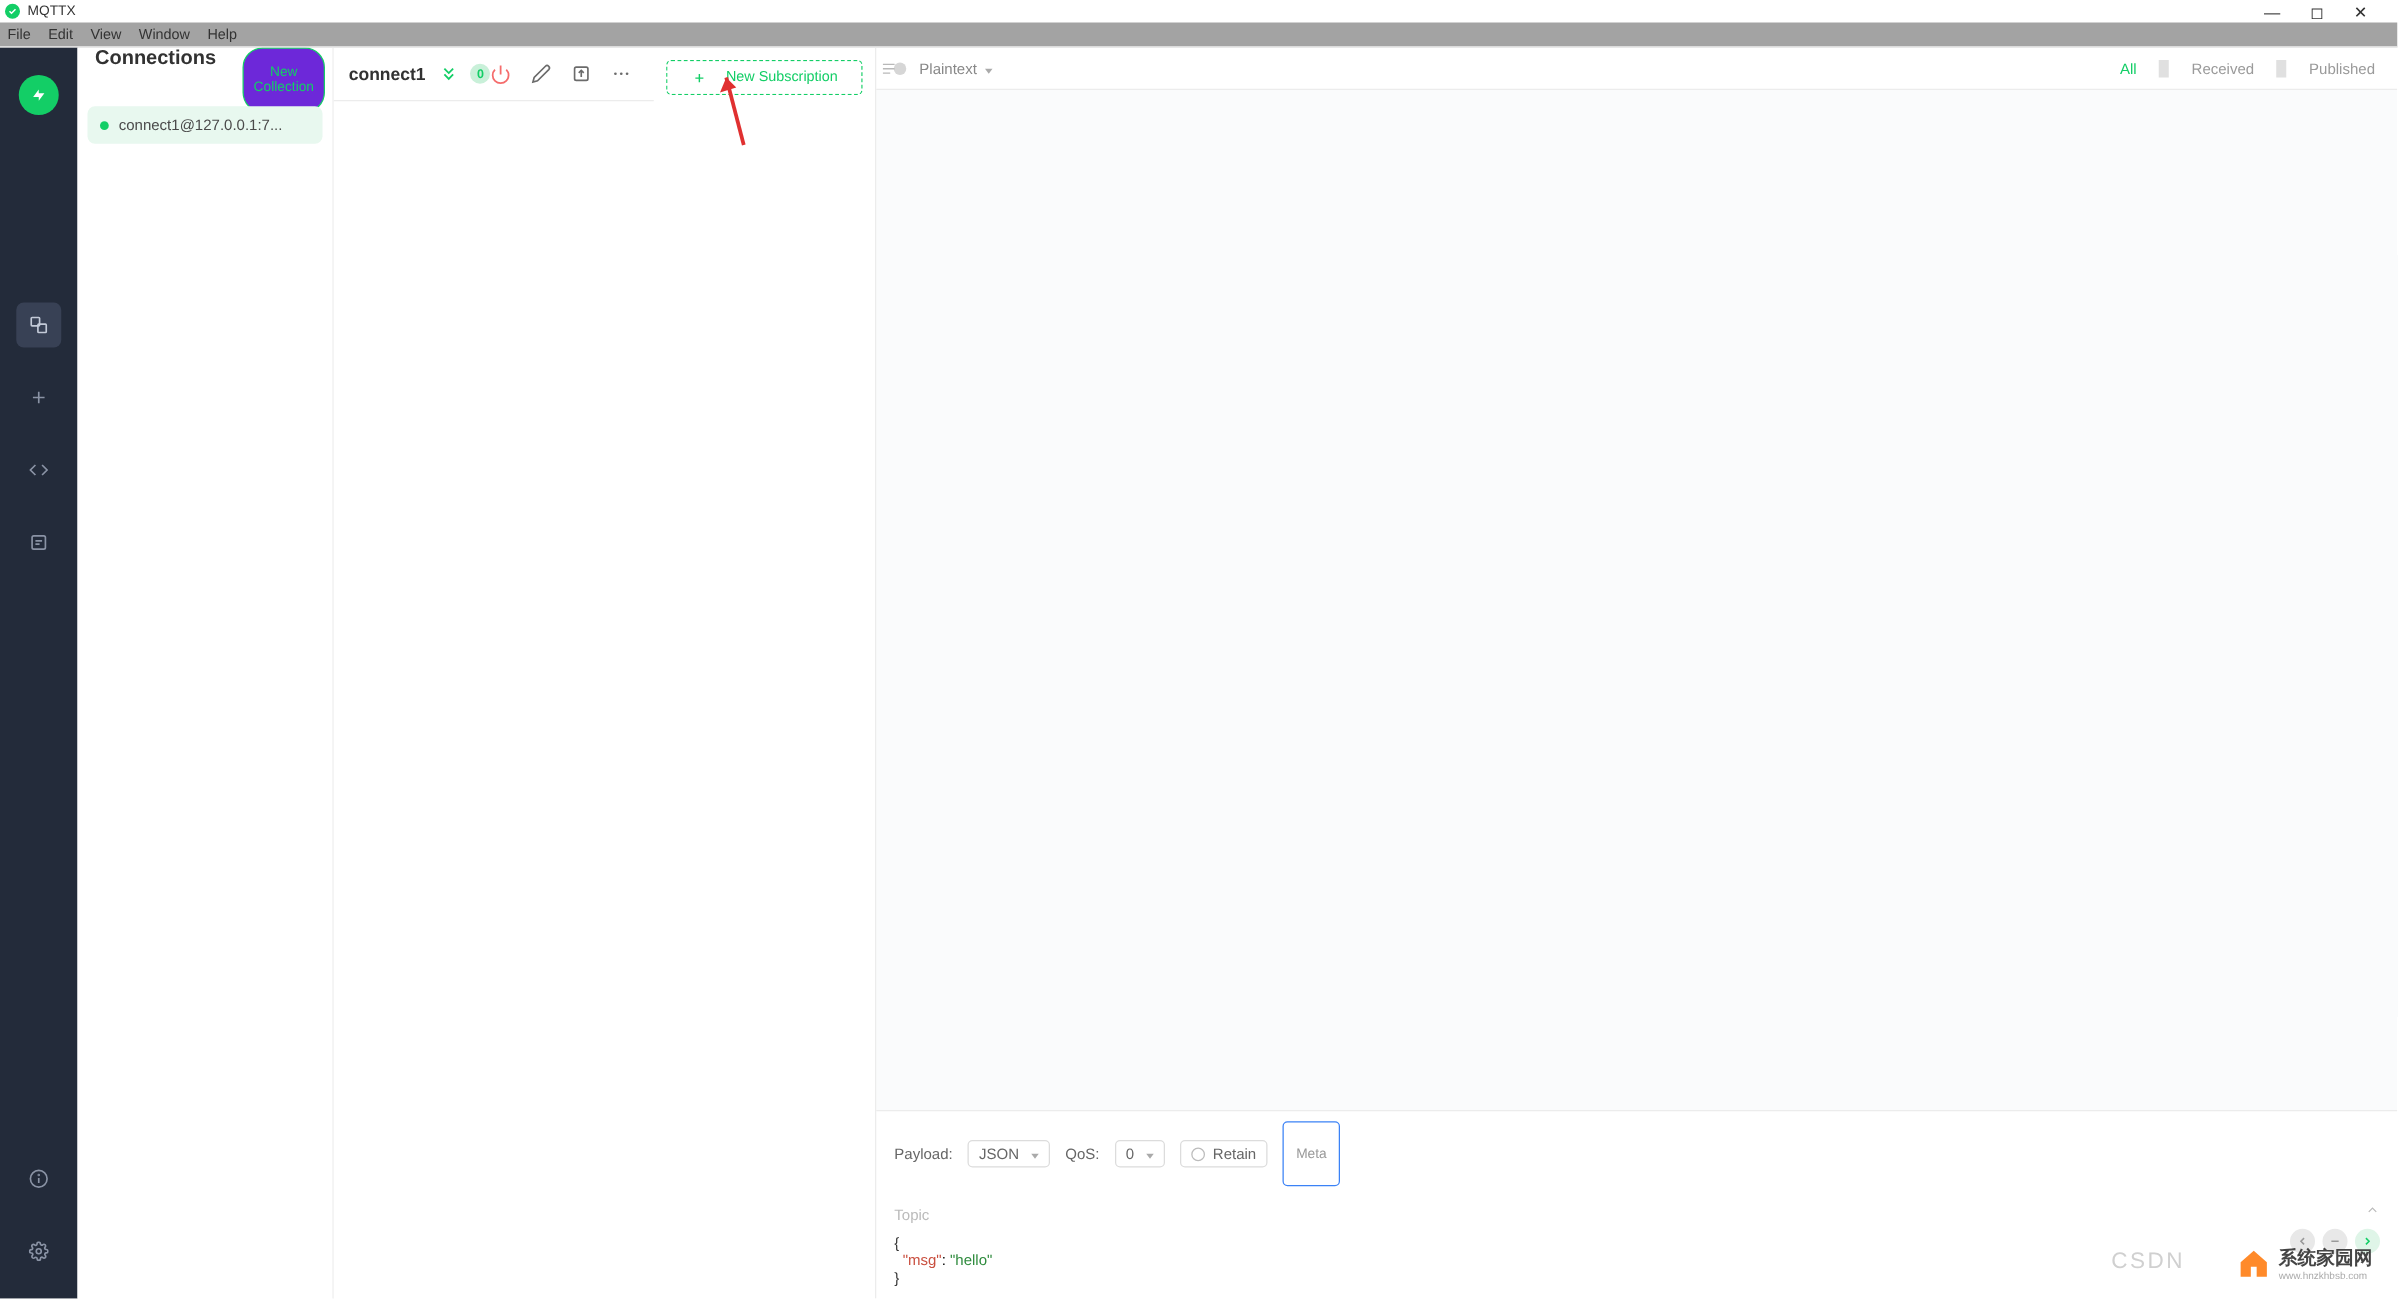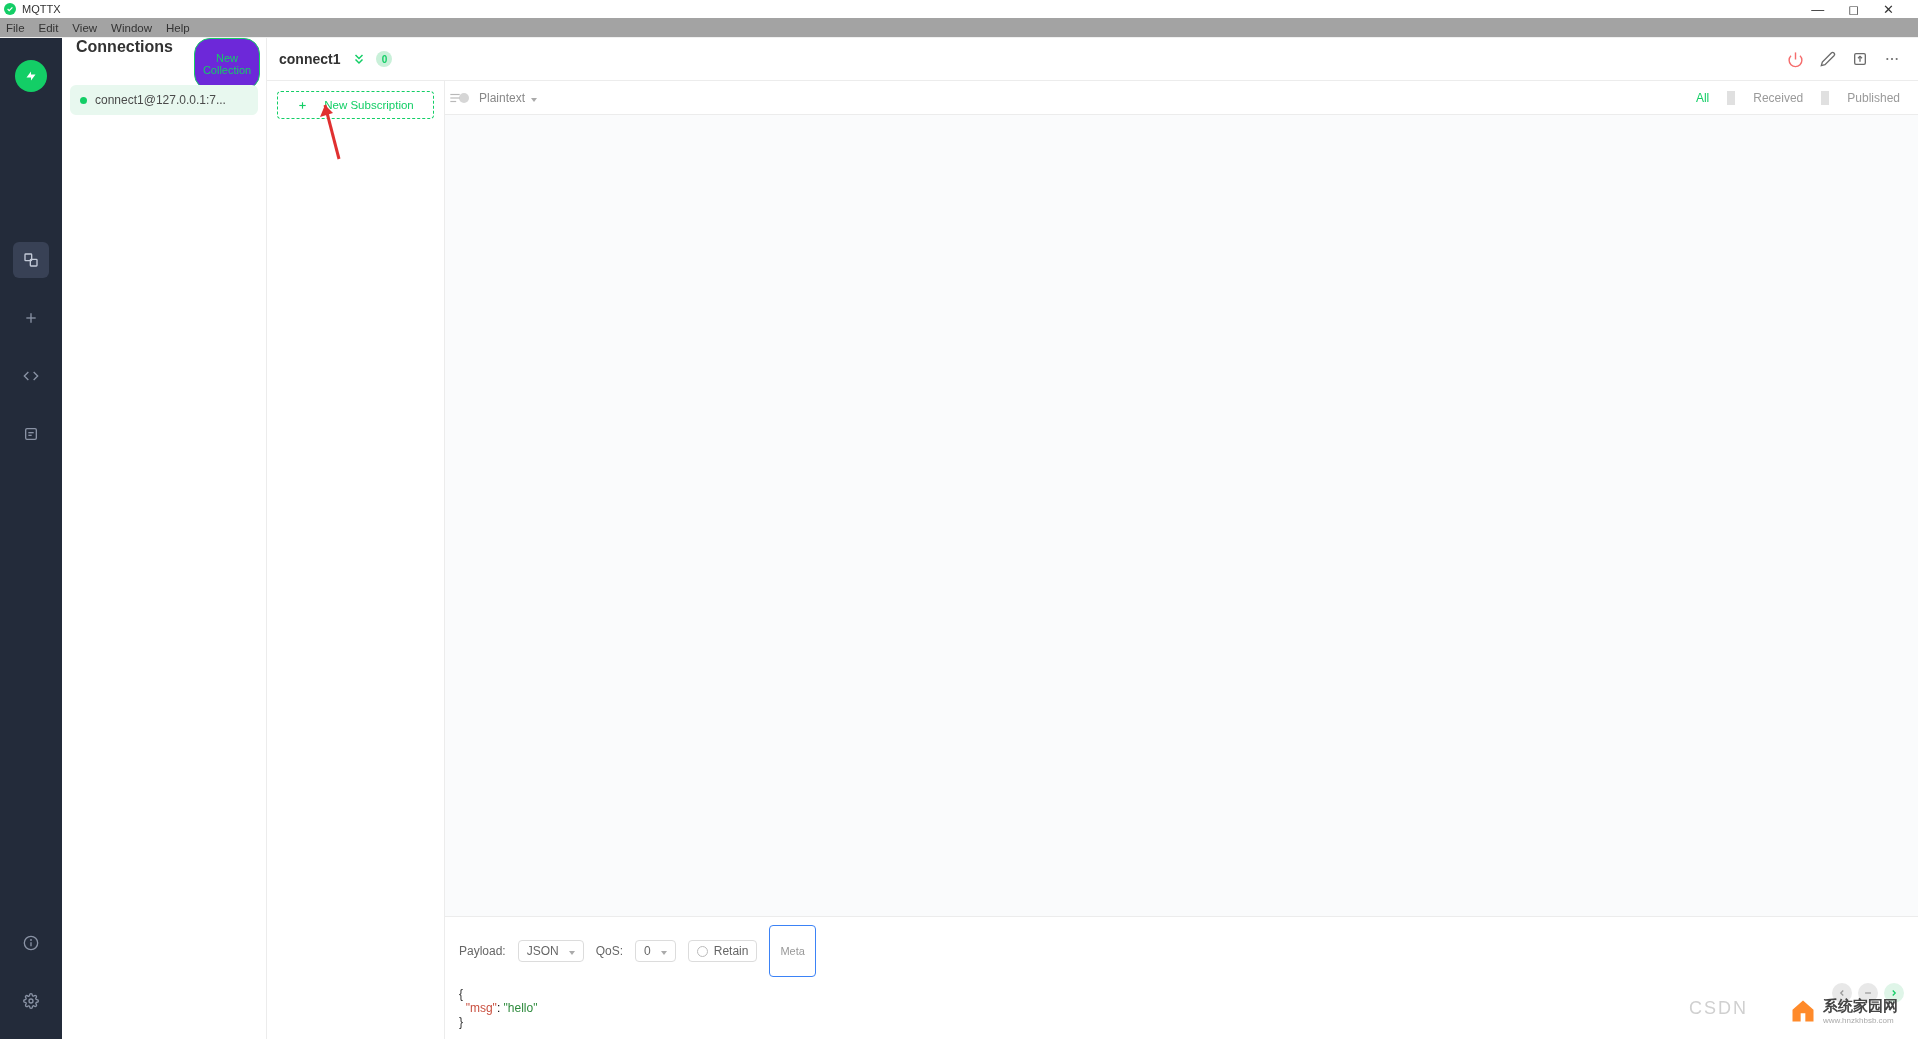--- a/index.html
+++ b/index.html
@@ -31,21 +31,21 @@
 .panel { width: 205px; background: #fff; border-right: 1px solid #ececec; display: flex; flex-direction: column; }
 .panel-header { height: 43px; display: flex; align-items: flex-start; padding: 0 10px 0 14px; gap: 21px; }
 .panel-title { font-size: 16px; font-weight: 700; color: #323232; }
 .new-collection-btn { margin-left: auto; border: 1px solid #13ce66; color: #13ce66; background: #6d28d9; font-size: 11px; padding: 13px 8px; border-radius: 16px; cursor: pointer; }
 .conn-list { padding: 4px 8px; }
 .conn-item { display: flex; align-items: center; background: #e8f8ef; border-radius: 6px; padding: 8px 10px; cursor: pointer; font-size: 12px; color: #4a4a4a; }
 .conn-dot { width: 7px; height: 7px; border-radius: 50%; background: #13ce66; margin-right: 8px; flex-shrink:0; }
 .conn-name { overflow: hidden; text-overflow: ellipsis; white-space: nowrap; }
 
 
-.content { flex: 1; display: flex; flex-direction: column; background: #fff; }
+.content { flex: 1; display: flex; background: #fff; }
 
 
 .content-header { height: 43px; display: flex; align-items: center; padding: 0 18px 0 12px; border-bottom: 1px solid #ececec; }
 .conn-title { font-size: 14px; font-weight: 700; color: #323232; margin-right: 12px; }
 .chevrons { color: #13ce66; margin-right: 10px; cursor: pointer; display:flex; }
 .badge { width: 16px; height: 16px; border-radius: 50%; background: #c9f0d9; color: #13ce66; font-size: 10px; display: flex; align-items: center; justify-content: center; font-weight:600; }
 .header-actions { margin-left: auto; display: flex; gap: 16px; align-items: center; }
 .header-actions .ic { cursor: pointer; color: #6b6b6b; display:flex; }
 .header-actions .ic.danger { color: #f56c6c; }
 
@@ -271,20 +271,28 @@
             <span>QoS:</span>
             <span class="sel">
               <span>0</span>
               <span class="chev-down-sm"></span>
             </span>
             <span class="retain-group">
               <span class="retain-radio"></span>
               <span>Retain</span>
             </span>
             <span class="meta-btn">Meta</span>
+          </div>
+          <div class="topic-row">
+            <input class="topic-input" placeholder="Topic" style="">
+            <span class="topic-expand">
+              <svg width="12" height="12" viewBox="0 0 24 24" stroke="currentColor" fill="none" stroke-width="2">
+                  <polyline points="6 15 12 9 18 15"></polyline>
+                </svg>
+            </span>
           </div>
           <div class="payload-row">
             <div class="code-line"><span class="brace">{</span></div>
             <div class="code-line">  <span class="key">"msg"</span><span>: </span><span class="str">"hello"</span></div>
             <div class="code-line"><span class="brace">}</span></div>
             <div class="send-group">
               <span class="send-btn">
                 <svg width="10" height="10" viewBox="0 0 24 24" stroke="currentColor" fill="none" stroke-width="3">
                     <polyline points="15 18 9 12 15 6"></polyline>
                   </svg>

